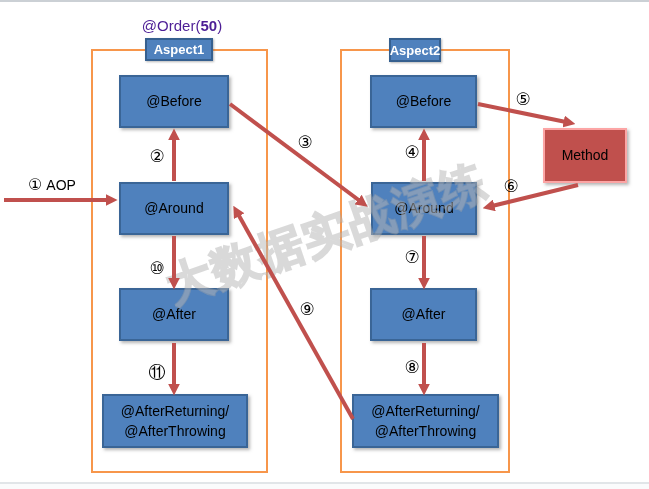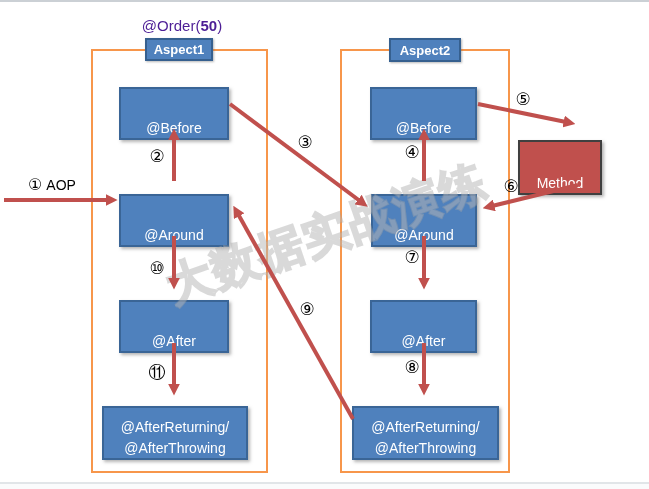--- a/index.html
+++ b/index.html
@@ -25,39 +25,39 @@
   }
   #container1{left:91px;top:49px;width:177px;height:424px;}
   #container2{left:340px;top:49px;width:170px;height:424px;}
 
   .aspect-chip{
     position:absolute;background:#4F81BD;border:2px solid #36608F;color:#fff;
     font-size:13px;font-weight:bold;display:flex;align-items:center;justify-content:center;
     box-sizing:border-box;z-index:3;box-shadow:1px 1px 2px rgba(100,100,100,.45);
   }
   #chip1{left:145px;top:38px;width:68px;height:23px;}
-  #chip2{left:389px;top:38px;width:72px;height:24px;}
+  #chip2{left:389px;top:38px;width:52px;height:24px;}
 
   .bbox{
-    position:absolute;background:#4F81BD;border:2px solid #3A6596;color:#ffffff;
-    font-size:14px;display:flex;flex-direction:column;align-items:center;justify-content:flex-end;
+    position:absolute;background:#4F81BD;border:2px solid #3A6596;color:#000000;
+    font-size:14px;display:flex;flex-direction:column;align-items:center;justify-content:center;
     text-align:center;box-sizing:border-box;z-index:2;
-    box-shadow:2px 2px 3px rgba(110,110,110,.5);line-height:1.45;margin-top:12px;
+    box-shadow:2px 2px 3px rgba(110,110,110,.5);line-height:1.45;
   }
   #before1{left:119px;top:75px;width:110px;height:53px;}
   #around1{left:119px;top:182px;width:110px;height:53px;}
   #after1 {left:119px;top:288px;width:110px;height:53px;}
   #aret1  {left:102px;top:394px;width:146px;height:54px;}
   #before2{left:370px;top:75px;width:107px;height:53px;}
   #around2{left:371px;top:182px;width:106px;height:53px;}
   #after2 {left:370px;top:288px;width:107px;height:53px;}
   #aret2  {left:352px;top:394px;width:147px;height:54px;}
   #method{
-    left:518px;top:128px;width:84px;height:55px;
-    background:#C0504D;border:2px solid #404040;
+    left:543px;top:128px;width:84px;height:55px;
+    background:#C0504D;border:2px solid #fca5a5;
   }
 
   #arrow-layer{position:absolute;left:0;top:0;z-index:5;pointer-events:none;}
 
   .badge{
     position:absolute;width:20px;text-align:center;color:#000;font-size:17px;
     z-index:6;font-family:"DejaVu Sans",sans-serif;
   }
   #badge2 {left:147px;top:146px;}
   #badge3 {left:295px;top:132px;}

